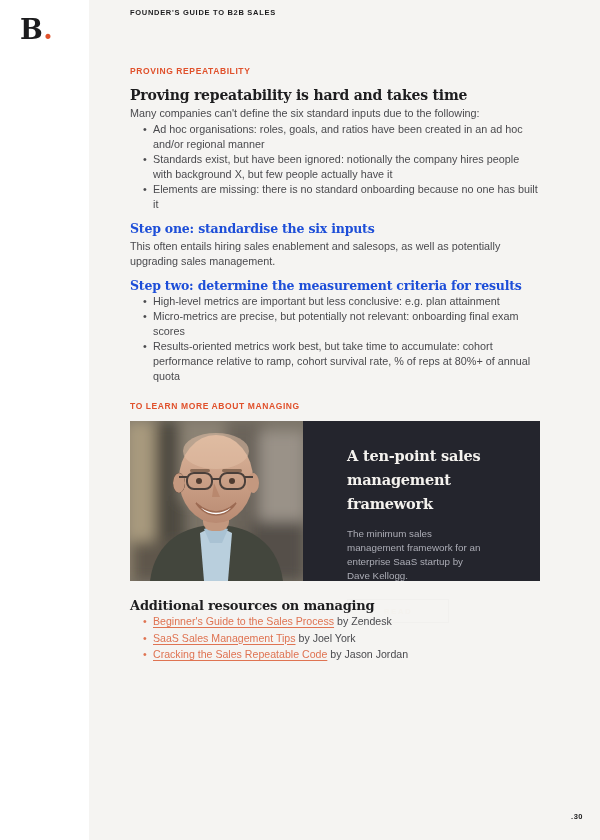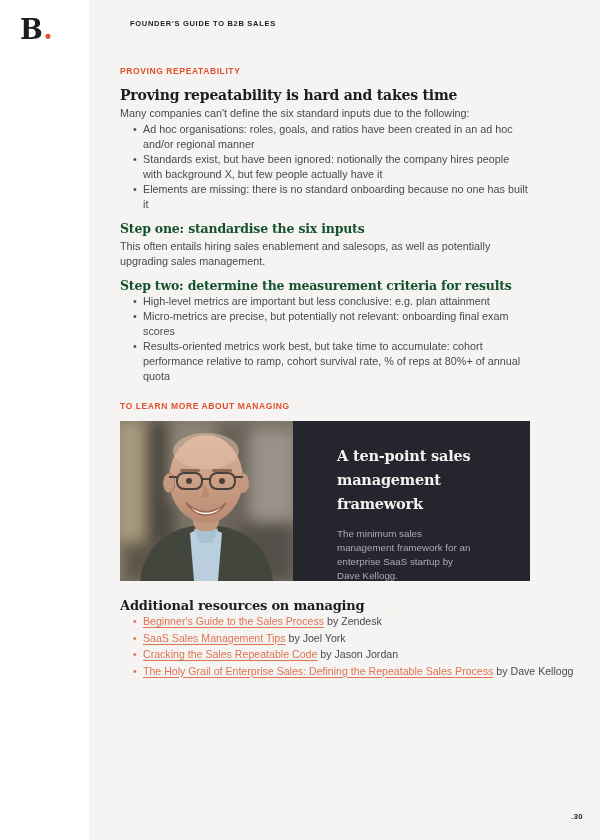--- a/index.html
+++ b/index.html
@@ -17,39 +17,39 @@
     background: #ffffff;
   }
   .brand {
     position: absolute; left: 20px; top: 14px;
     font-family: "DejaVu Serif", serif;
     font-size: 27px; font-weight: bold; color: #1c1c1e;
     letter-spacing: 0.5px;
   }
   .brand .dot { color: #e0512c; }
   .doc-header {
-    position: absolute; left: 130px; top: 19px;
+    position: absolute; left: 130px; top: 8px;
     font-size: 7.5px; font-weight: bold; color: #1c1c1e;
     letter-spacing: 0.7px;
   }
   .content {
-    position: absolute; left: 120px; top: 66px; width: 410px;
+    position: absolute; left: 130px; top: 66px; width: 410px;
   }
   .kicker {
     font-size: 8.5px; font-weight: bold; color: #e0512c;
     letter-spacing: 0.6px;
   }
   h2.sec-title {
     font-family: "DejaVu Serif", serif;
     font-size: 14px; font-weight: bold; color: #1d1d1f;
     margin-top: 11px; letter-spacing: -0.2px;
   }
   h3.step-title {
     font-family: "DejaVu Serif", serif;
-    font-size: 12.5px; font-weight: bold; color: #14532d;
+    font-size: 12.5px; font-weight: bold; color: #1d4ed8;
     margin-top: 9px; letter-spacing: -0.2px;
   }
   .body-text { font-size: 10.8px; line-height: 15px; color: #4a4a4e; margin-top: 3px; }
   ul.plain-list { list-style: none; margin-top: 1px; }
   ul.plain-list li {
     position: relative; padding-left: 23px;
     font-size: 10.8px; line-height: 15px; color: #4a4a4e;
   }
   ul.plain-list li::before {
     content: "•"; position: absolute; left: 13px; color: #4a4a4e;
@@ -208,19 +208,18 @@
   <h3 class="resources-title">Additional resources on managing</h3>
   <ul class="link-list">
 
       <li><a>Beginner's Guide to the Sales Process</a><span class="suffix">by Zendesk</span></li>
 
 
       <li><a>SaaS Sales Management Tips</a><span class="suffix">by Joel York</span></li>
 
       <li><a>Cracking the Sales Repeatable Code</a><span class="suffix">by Jason Jordan</span></li>
 
-      <li><a>The Holy Grail of Enterprise Sales: Defining the Repeatable Sales Process</a><span class="suffix">by Dave Kellogg</span></li>
     </ul>
 
 </div>
 
 <div class="footer-left">SPRING 2023</div>
 <div class="footer-right">.30</div>
 
 </body></html>

